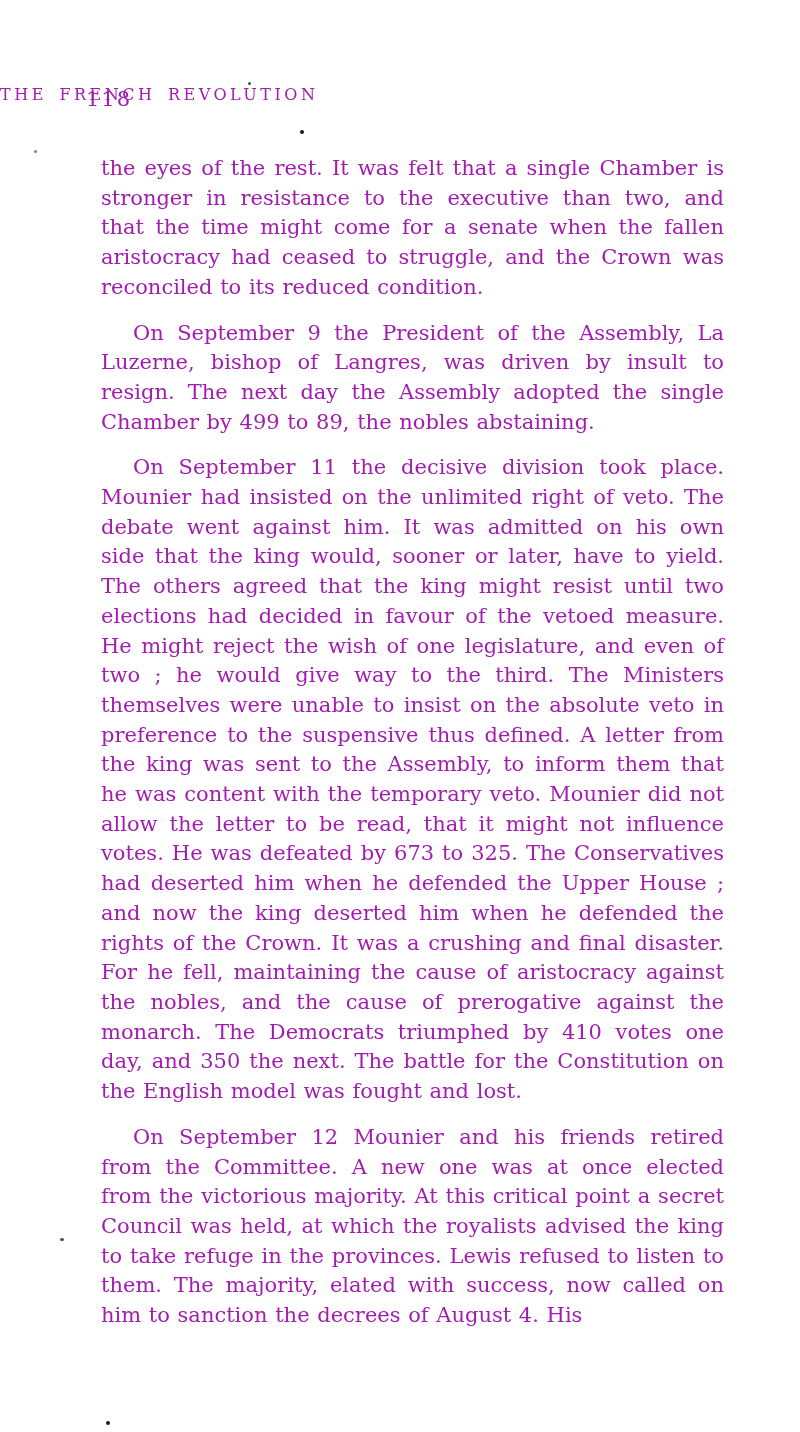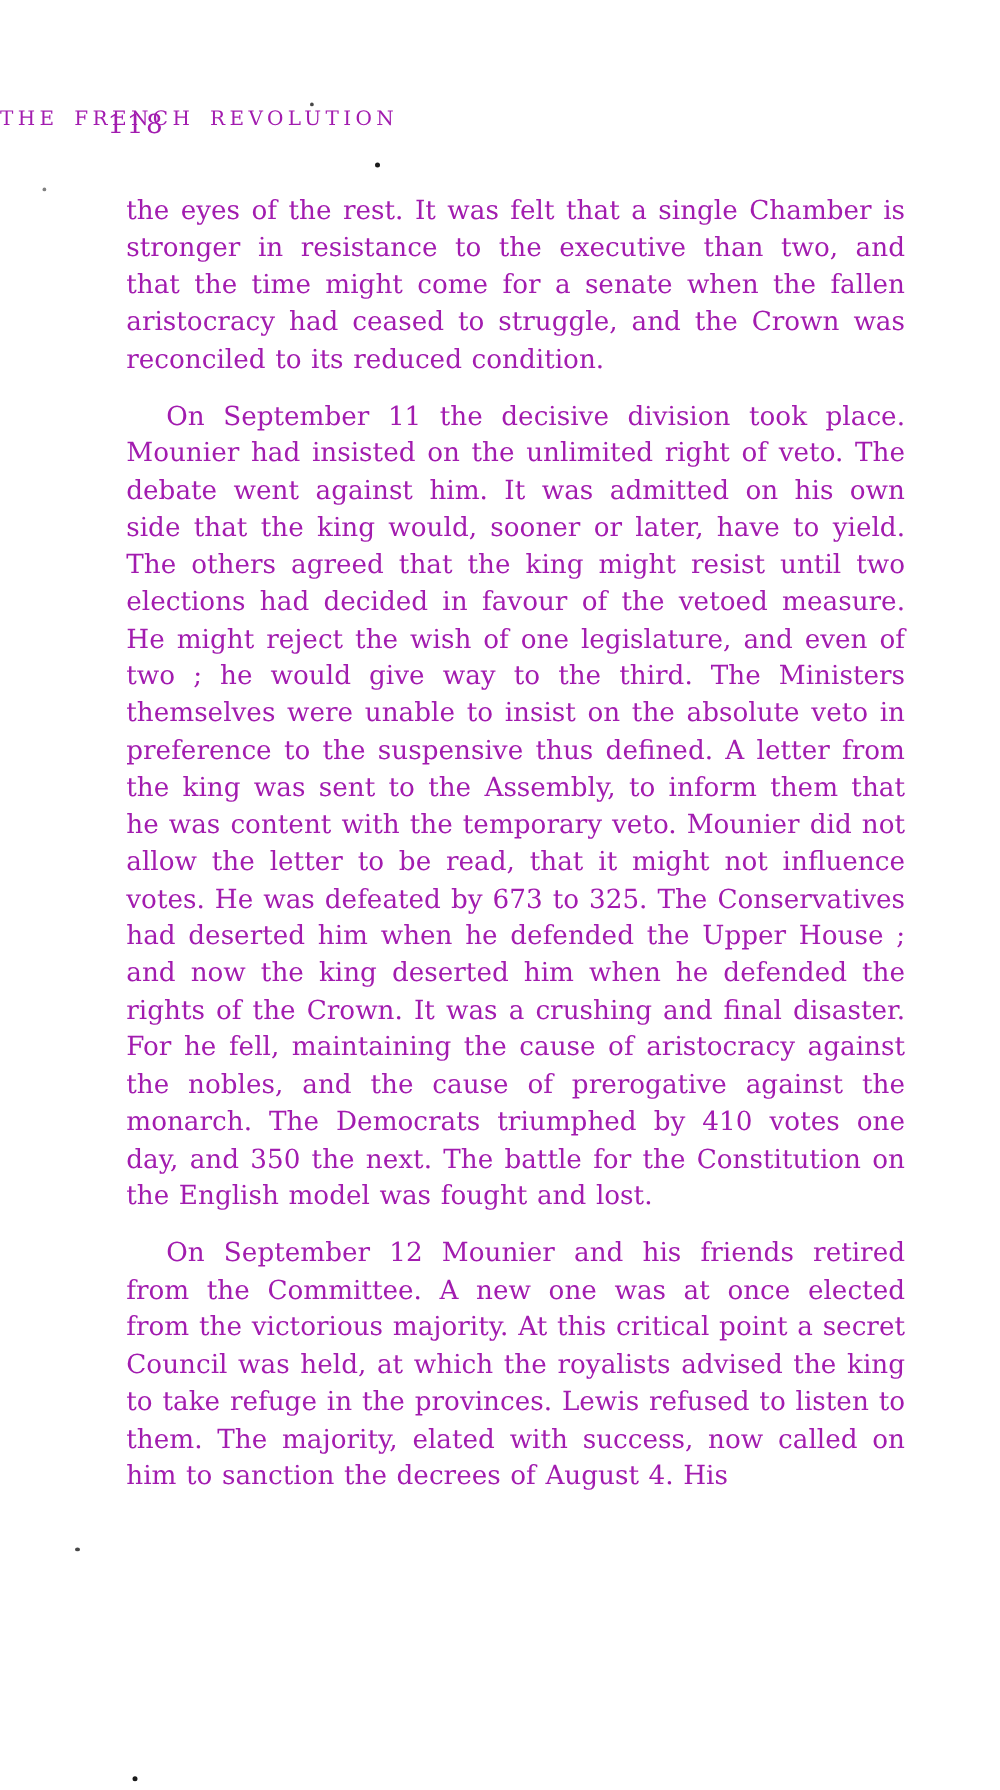--- a/index.html
+++ b/index.html
@@ -72,20 +72,21 @@
 
 <div class="page">
 
   <div class="header">
     <span class="pagenum">118</span>
     <span class="running-title">THE FRENCH REVOLUTION</span>
   </div>
 
   <div class="body-block">
     <p class="para">the eyes of the rest.  It was felt that a single Chamber is stronger in resistance to the executive than two, and that the time might come for a senate when the fallen aristocracy had ceased to struggle, and the Crown was reconciled to its reduced condition.</p>
+    <p class="para indent">On September 9 the President of the Assembly, La Luzerne, bishop of Langres, was driven by insult to resign. The next day the Assembly adopted the single Chamber by 499 to 89, the nobles abstaining.</p>
     <p class="para indent">On September 11 the decisive division took place. Mounier had insisted on the unlimited right of veto.  The debate went against him.  It was admitted on his own side that the king would, sooner or later, have to yield. The others agreed that the king might resist until two elections had decided in favour of the vetoed measure. He might reject the wish of one legislature, and even of two ; he would give way to the third.  The Ministers themselves were unable to insist on the absolute veto in preference to the suspensive thus defined.  A letter from the king was sent to the Assembly, to inform them that he was content with the temporary veto.  Mounier did not allow the letter to be read, that it might not influence votes.  He was defeated by 673 to 325.  The Conservatives had deserted him when he defended the Upper House ; and now the king deserted him when he defended the rights of the Crown.  It was a crushing and final disaster.  For he fell, maintaining the cause of aristocracy against the nobles, and the cause of prerogative against the monarch.  The Democrats triumphed by 410 votes one day, and 350 the next. The battle for the Constitution on the English model was fought and lost.</p>
     <p class="para indent">On September 12 Mounier and his friends retired from the Committee.  A new one was at once elected from the victorious majority.  At this critical point a secret Council was held, at which the royalists advised the king to take refuge in the provinces.  Lewis refused to listen to them.  The majority, elated with success, now called on him to sanction the decrees of August 4.  His</p>
   </div>
 
   <span class="speck s1"></span>
   <span class="speck s2"></span>
   <span class="speck s3"></span>
   <span class="speck s4"></span>
   <span class="speck s5"></span>
 

